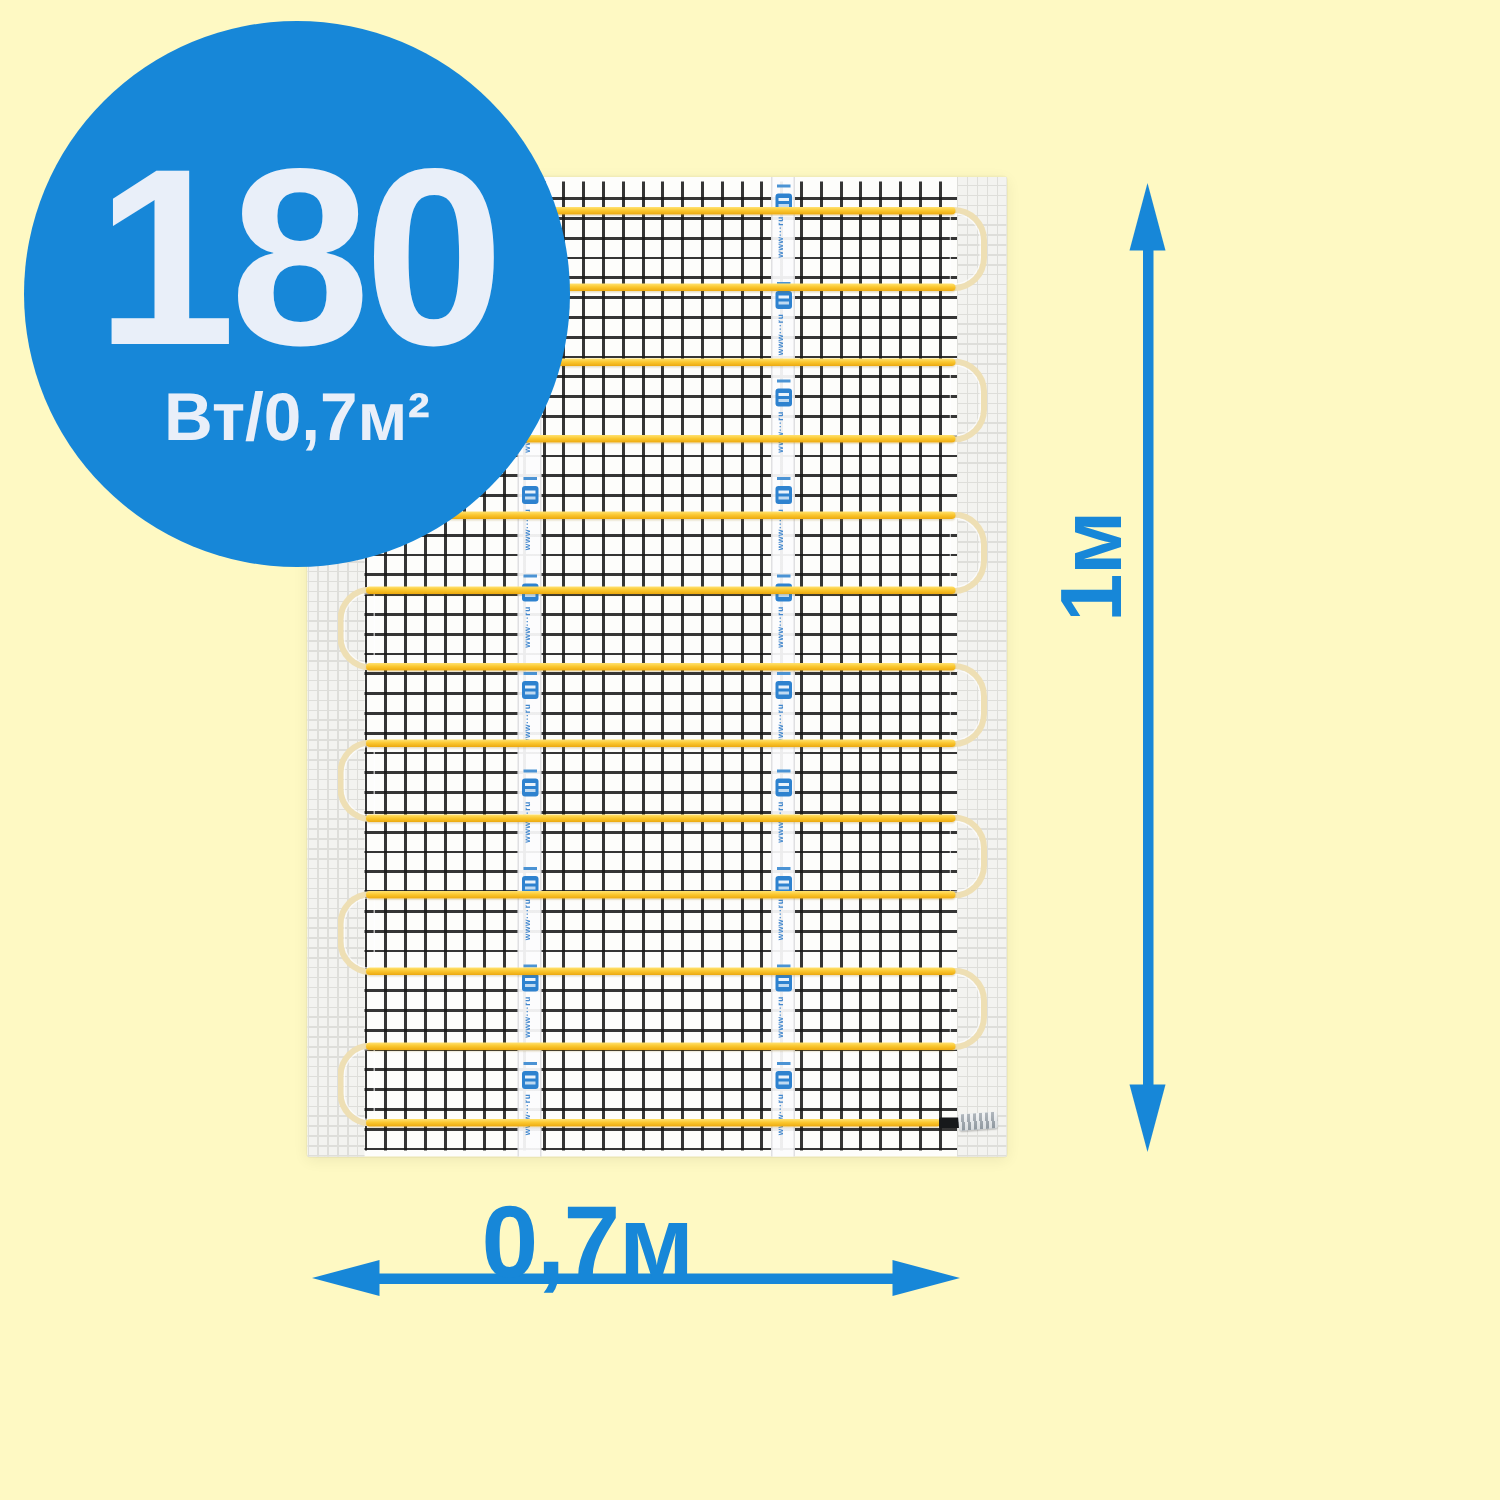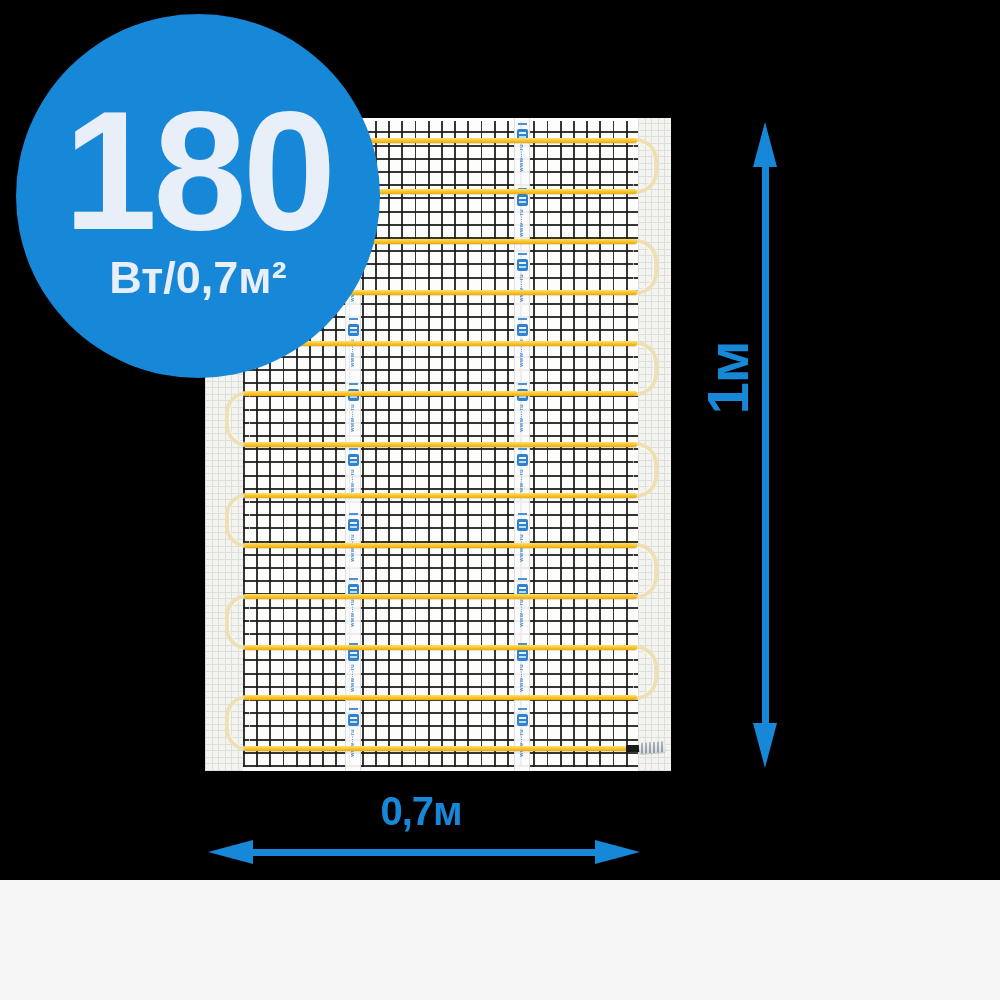--- a/index.html
+++ b/index.html
@@ -1,18 +1,18 @@
 <!DOCTYPE html>
 <html style="--accent: #1787D8;"><head>
 <meta charset="utf-8">
 <style>
   * { margin:0; padding:0; box-sizing:border-box; }
   html,body { width:1000px; height:1000px; background:#F6F6F7; }
   body { font-family:"Liberation Sans", sans-serif; }
-  .page { position:relative; width:1000px; height:880px; background:#000000; overflow:hidden; }
+  .page { position:relative; width:1000px; height:1000px; background:#fef9c3; overflow:hidden; }
 
   
   .mat-base {
     position:absolute; left:205px; top:118px; width:466px; height:653px;
     background:#FDFDFB; border-radius:2px;
     box-shadow:0 2px 10px rgba(0,0,0,0.07), 0 0 0 1px rgba(0,0,0,0.03);
     z-index:1;
   }
   .mat-seam { position:absolute; top:0; width:1px; height:100%; background:rgba(0,0,0,0.06); }
   .mat-margin {
@@ -92,21 +92,21 @@
   .arrow-head.up    { left:753px; top:122px; border-left:12px solid transparent; border-right:12px solid transparent; border-bottom:45px solid var(--accent,#1787D8); }
   .arrow-head.down  { left:753px; top:723px; border-left:12px solid transparent; border-right:12px solid transparent; border-top:45px solid var(--accent,#1787D8); }
   .arrow-head.leftd { left:208px; top:840px; border-top:12px solid transparent; border-bottom:12px solid transparent; border-right:45px solid var(--accent,#1787D8); }
   .arrow-head.rightd{ left:595px; top:840px; border-top:12px solid transparent; border-bottom:12px solid transparent; border-left:45px solid var(--accent,#1787D8); }
   .dim-label { position:absolute; color:var(--accent,#1787D8); font-weight:bold; }
   .dim-label.height {
     left:682px; top:333px; width:90px; height:90px;
     display:flex; align-items:center; justify-content:center;
     transform:rotate(-90deg); font-size:58px; letter-spacing:-1px;
   }
-  .dim-label.width { left:321px; top:789px; width:200px; text-align:center; font-size:40px; letter-spacing:-1px; }
+  .dim-label.width { left:321px; top:789px; width:200px; font-size:68px; letter-spacing:-1px; }
 </style>
 </head>
 <body>
 
 <div class="page">
 
   <div class="mat-base">
     <div class="mat-seam" style="left:11px"></div>
     <div class="mat-seam" style="left:459px"></div>
   </div>

